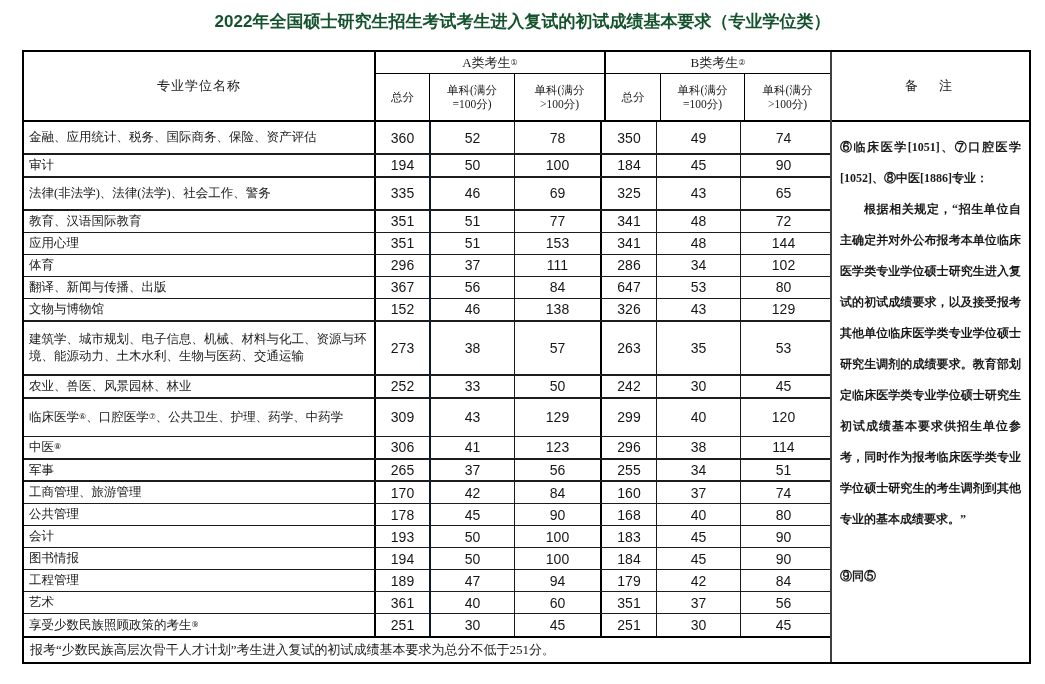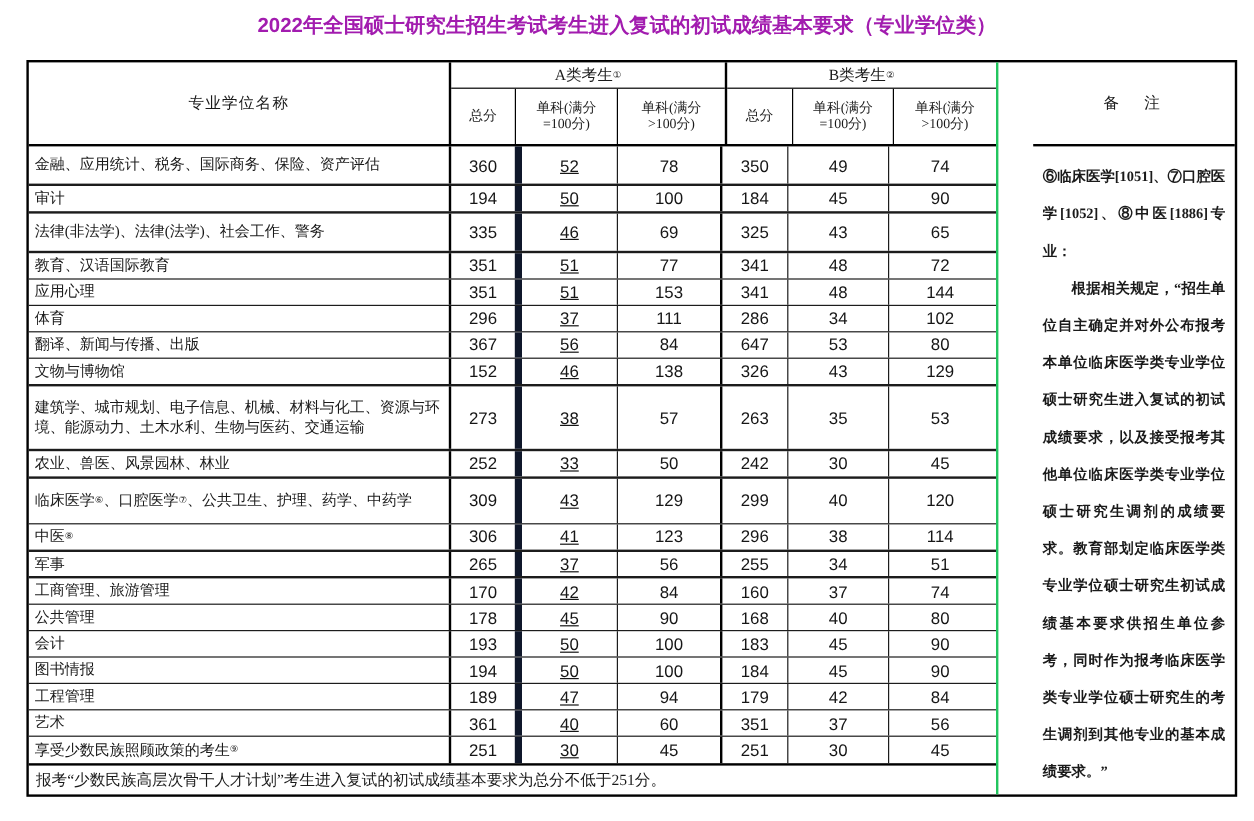--- a/index.html
+++ b/index.html
@@ -4,21 +4,21 @@
 <style>
   * { margin:0; padding:0; box-sizing:border-box; }
   body { background:#ffffff; }
   .page {
     position:relative; width:1045px; height:684px; background:#ffffff;
     font-family:"Liberation Serif", serif; color:#1a1a1a; overflow:hidden;
   }
   .doc-title {
     position:absolute; top:10px; left:0; width:100%;
     text-align:center; font-family:"Liberation Sans", sans-serif;
-    font-size:17px; font-weight:bold; color:#a21caf;
+    font-size:17px; font-weight:bold; color:#14532d;
   }
   .table-frame {
     position:absolute; left:22px; top:50px; width:1009px; height:614px;
     border:2px solid #000; display:flex;
   }
   .left { width:806px; flex:none; display:flex; flex-direction:column; }
   
   .header { height:70px; flex:none; display:flex; border-bottom:2px solid #000; }
   .hdr-name {
     width:350px; display:flex; align-items:center; justify-content:center;
@@ -55,33 +55,33 @@
   .cell { display:flex; align-items:center; }
   .name {
     width:350px; padding:2px 5px; font-size:12.5px; line-height:1.35;
     justify-content:flex-start;
   }
   .num {
     justify-content:center; font-family:"Liberation Sans", sans-serif;
     font-size:14px; color:#161616;
   }
   .c-a1{width:55px; border-left:2px solid #000;}
-  .c-a2{width:85px; border-left:6px solid #0f172a;text-decoration:underline;}
+  .c-a2{width:85px; border-left:2px solid #0f172a;}
   .c-a3{width:86px; border-left:1px solid #1c1c1c;}
   .c-b1{width:56px; border-left:2px solid #000;}
   .c-b2{width:84px; border-left:1px solid #1c1c1c;}
   .c-b3{width:86px; border-left:1px solid #1c1c1c;}
   sup { font-size:8px; line-height:0; }
   
   .footer-row {
     flex:1; border-top:2px solid #000; display:flex; align-items:center;
     padding:2px 6px; font-size:13px;
   }
   
-  .remarks { flex:1; border-left:2px solid #22c55e; display:flex; flex-direction:column;padding-left:29px; }
+  .remarks { flex:1; border-left:2px solid #404040; display:flex; flex-direction:column; }
   .remarks-hdr {
     height:70px; flex:none; border-bottom:2px solid #000; display:flex;
     align-items:center; justify-content:center; font-size:13px; letter-spacing:4px;
   }
   .remarks-body { flex:1; padding:10px 8px 6px 8px; font-size:12px; font-weight:600; }
   .remarks-body p { line-height:31px; text-align:justify; }
   .rp2 { text-indent:2em; }
   .rp3 { margin-top:26px; }
 </style>
 </head>

